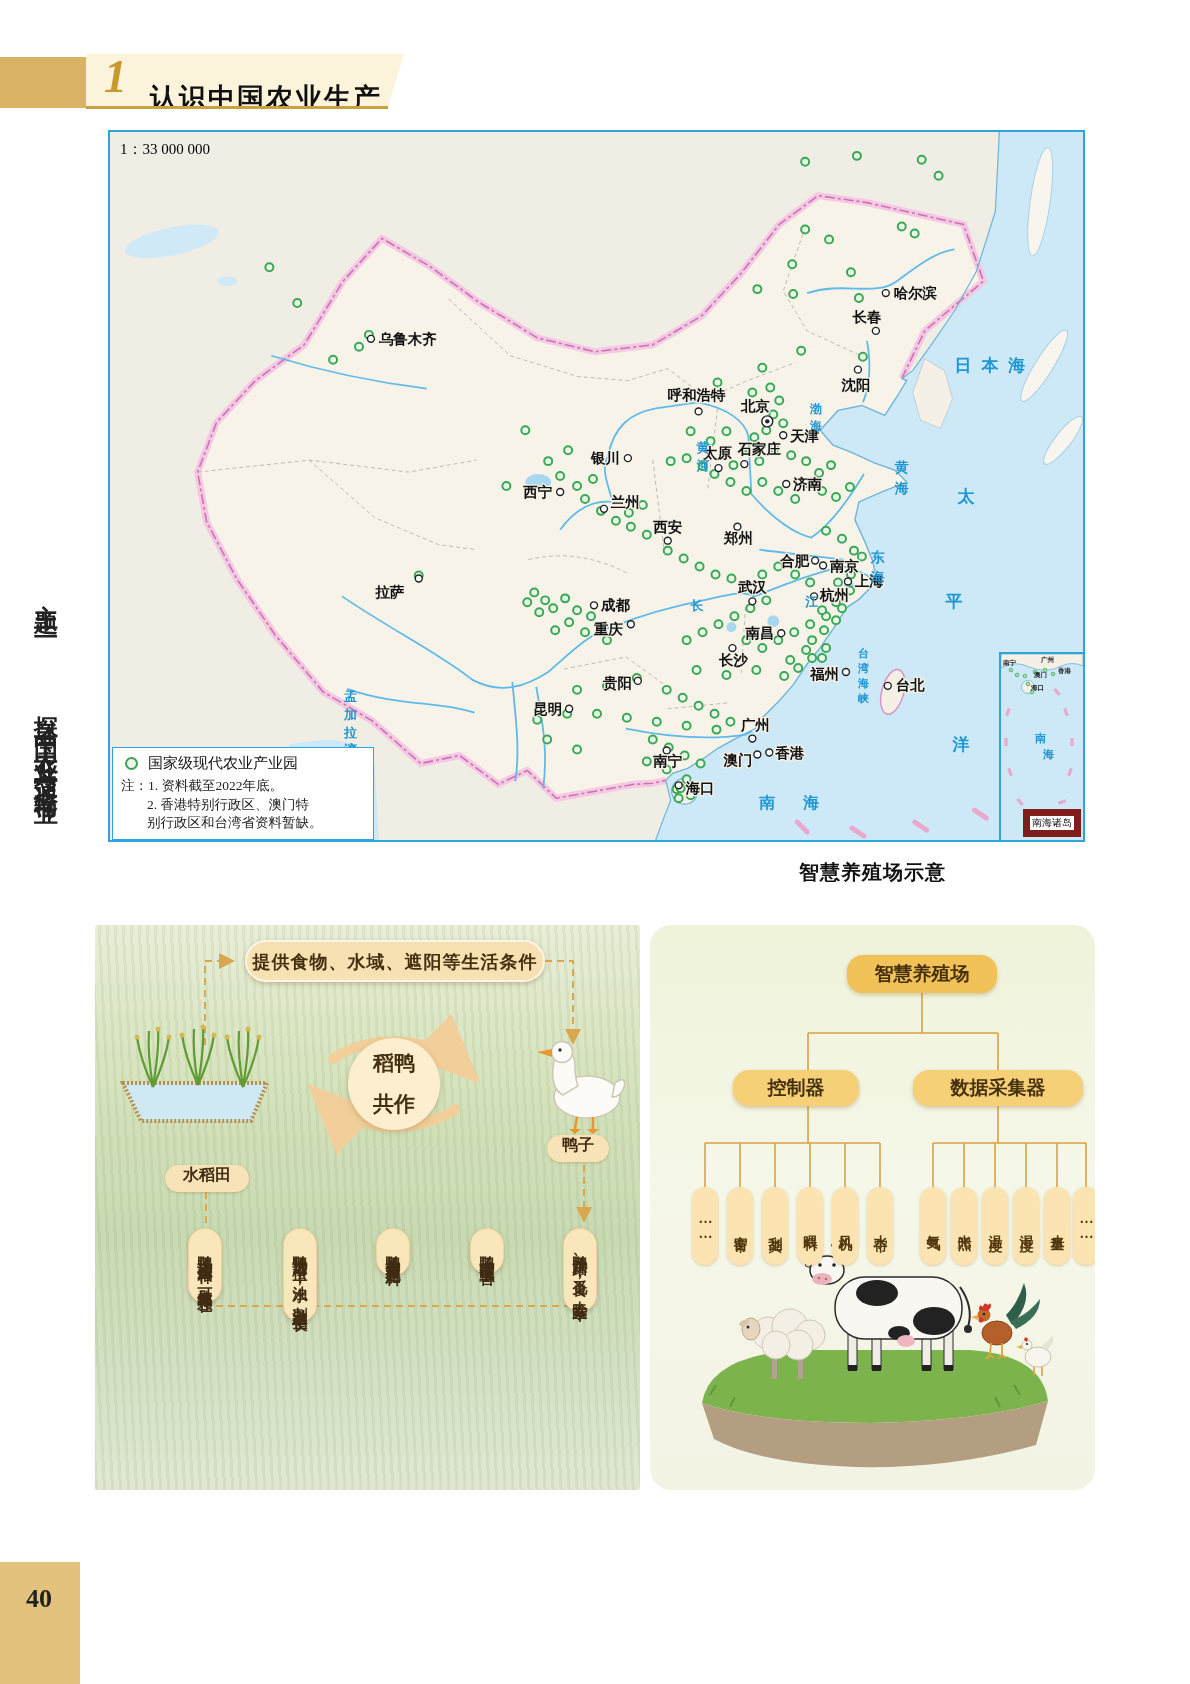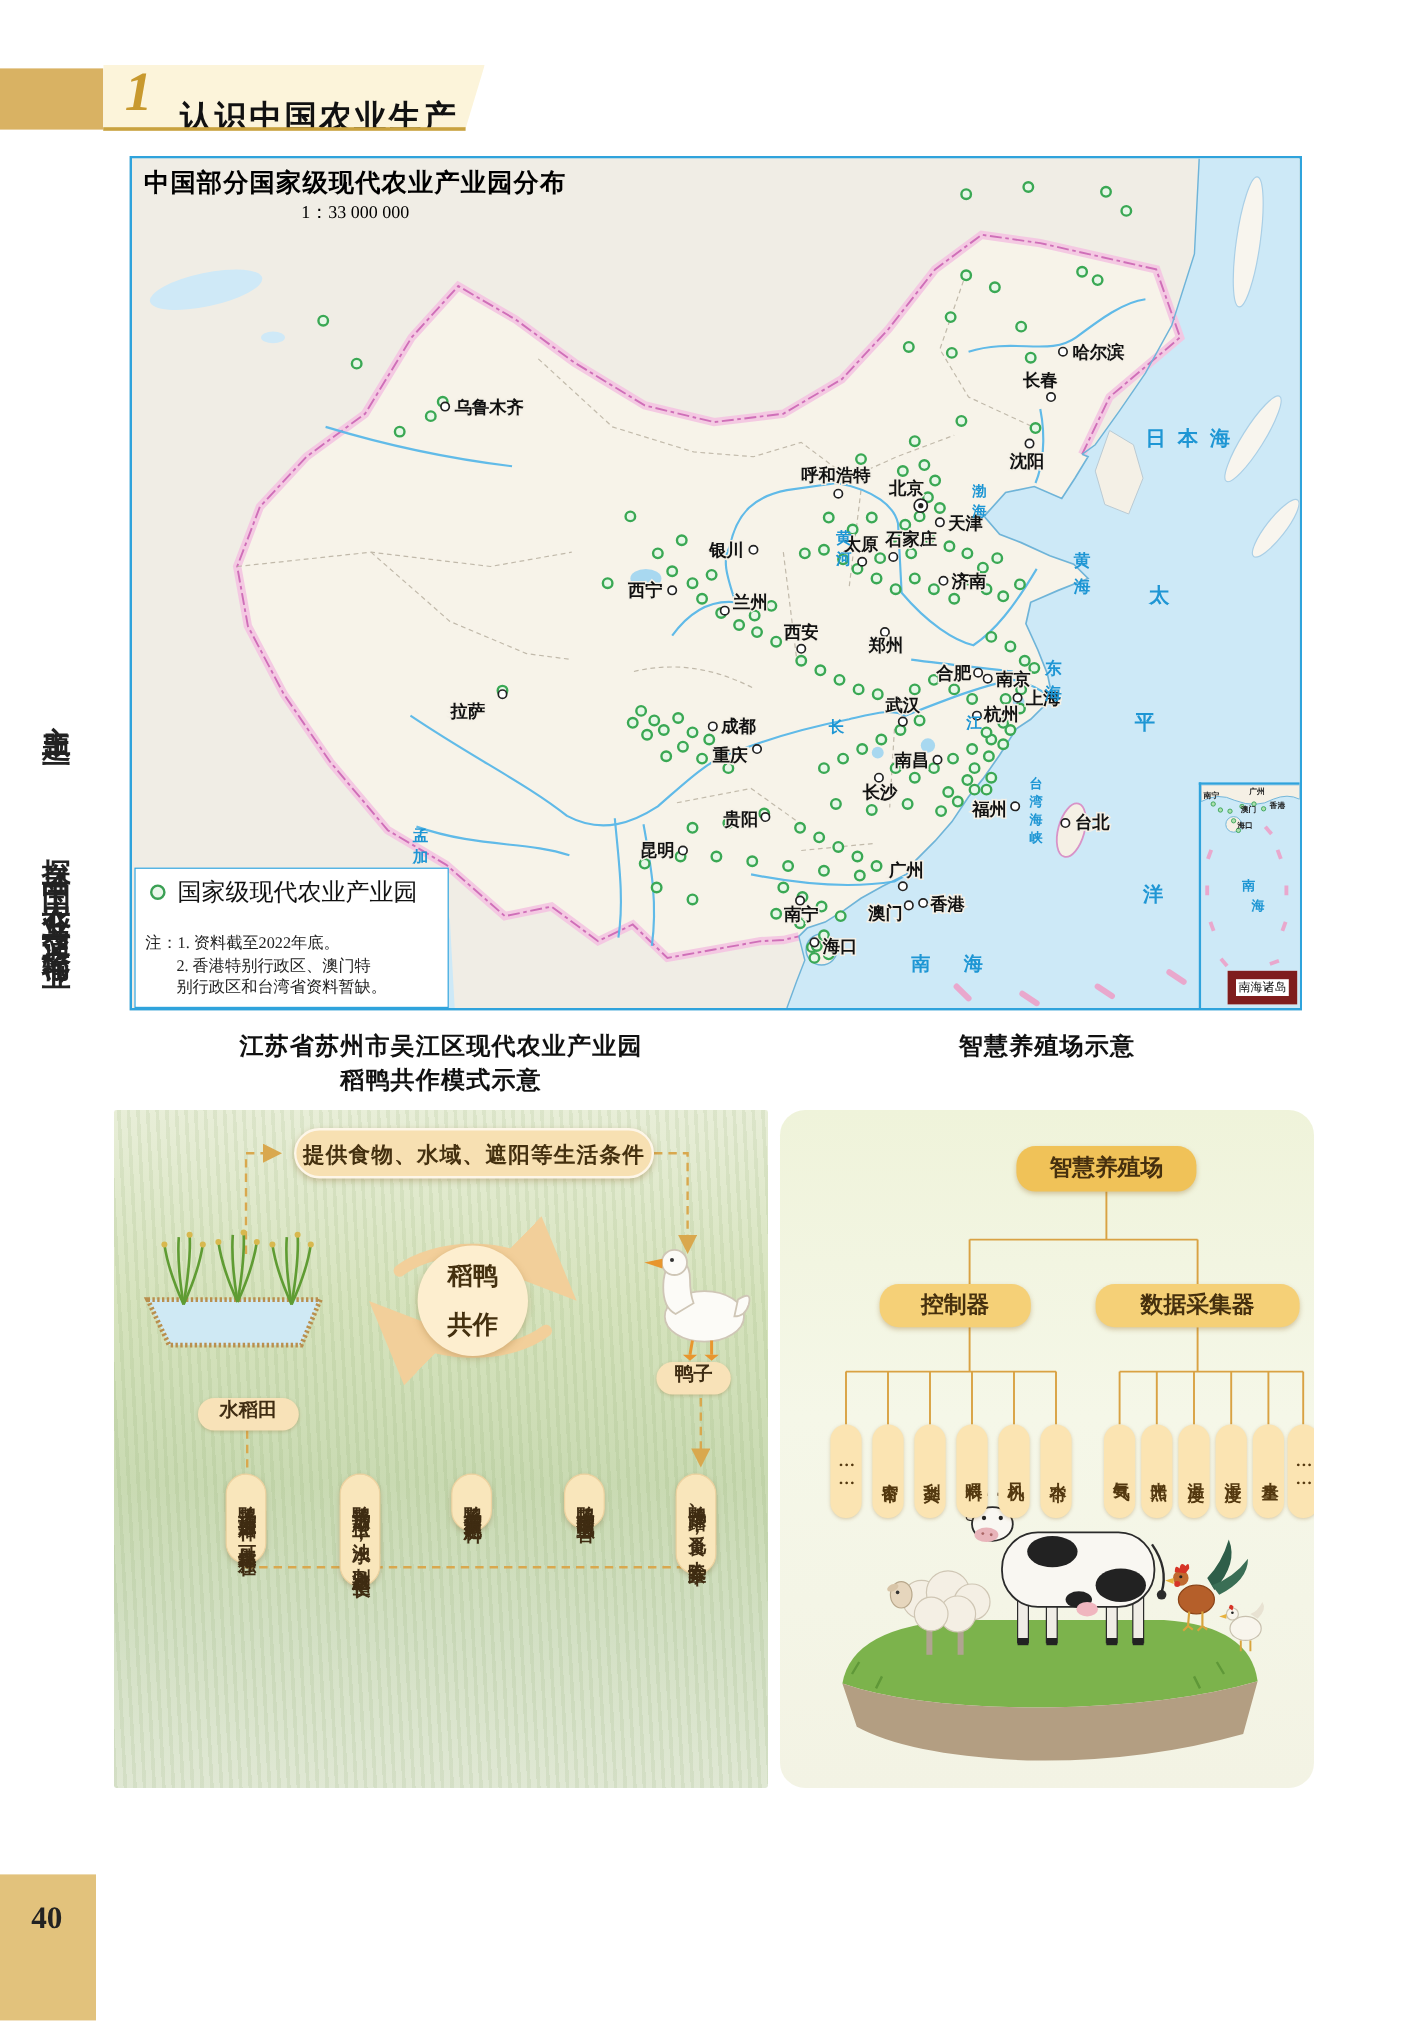--- a/index.html
+++ b/index.html
@@ -17,21 +17,21 @@
   .side-theme{top:585px;} .side-title{top:697px;}
   
   .map-box{position:absolute;left:108px;top:130px;width:977px;height:712px;box-sizing:border-box;
            border:2.5px solid #2fa3dc;background:#eef0ea;}
   .map-box svg{position:absolute;left:0;top:0;width:100%;height:100%;}
   .map-title-wrap{position:absolute;left:10px;top:6px;}
   .map-title{font:700 21px "Liberation Serif",serif;color:#000;letter-spacing:1px;}
   .map-scale{font:400 15px "Liberation Serif",serif;color:#000;text-align:center;margin-top:2px;}
   .legend{position:absolute;left:2px;bottom:0;width:262px;box-sizing:border-box;background:#fff;
           border:1.5px solid #2fa3dc;padding:6px 8px 7px 8px;font-family:"Liberation Serif",serif;}
-  .lg-row{display:flex;align-items:center;font-size:20px;color:#111;margin-bottom:20px;}
+  .lg-row{display:flex;align-items:center;font-size:15px;color:#111;margin-bottom:4px;}
   .lg-dot{display:inline-block;width:9px;height:9px;border-radius:50%;background:#eaf7ea;
           border:2.5px solid #3aa054;margin:0 10px 0 4px;}
   .lg-note{font-size:13.5px;color:#222;line-height:1.35;}
   .ind{padding-left:26px;} .ind2{padding-left:26px;}
   .inset{position:absolute;right:0;bottom:0;width:84px;height:188px;background:#cde9f7;
          border-left:2px solid #2fa3dc;border-top:2px solid #2fa3dc;box-sizing:border-box;}
   .inset svg{position:absolute;left:0;top:0;width:100%;height:100%;}
   .inset-label{position:absolute;right:2px;bottom:3px;font:400 10px "Liberation Serif",serif;
          border:7px solid #7f1d1d;background:#fff;padding:0 2px;color:#111;}
   .city-label{font:700 14.5px "Liberation Serif",serif;fill:#111;paint-order:stroke;
@@ -390,21 +390,20 @@
           <text x="851" y="372" class="sea-label" font-size="17" style="letter-spacing: 0px;">太</text>
           <text x="839" y="478" class="sea-label" font-size="17" style="letter-spacing: 0px;">平</text>
           <text x="846" y="622" class="sea-label" font-size="17" style="letter-spacing: 0px;">洋</text>
           <text x="235" y="572" class="sea-label" font-size="13"><tspan x="235" dy="0">孟</tspan><tspan x="235" dy="18">加</tspan><tspan x="235" dy="18">拉</tspan><tspan x="235" dy="18">湾</tspan></text>
           <text x="589" y="322" class="sea-label" font-size="13"><tspan x="589" dy="0">黄</tspan><tspan x="589" dy="18">河</tspan></text>
           <text x="583" y="481" class="sea-label" font-size="13" style="letter-spacing: 0px;">长</text>
           <text x="698" y="477" class="sea-label" font-size="13" style="letter-spacing: 0px;">江</text>
         </g>
     </svg>
     <div class="map-title-wrap">
-      <div class="map-title">中国部分国家级现代农业产业园分布</div>
       <div class="map-scale">1：33 000 000</div>
     </div>
     <div class="legend">
       <div class="lg-row">
         <span class="lg-dot"></span>
         <span>国家级现代农业产业园</span>
       </div>
       <div class="lg-note"><span>注：</span><span>1. 资料截至2022年底。</span></div>
       <div class="lg-note ind">2. 香港特别行政区、澳门特</div>
       <div class="lg-note ind2">别行政区和台湾省资料暂缺。</div>
@@ -439,24 +438,20 @@
             <text x="33" y="23" font-size="6.5" fill="#222" font-family="Liberation Serif,serif" font-weight="bold">澳门</text>
             <text x="30" y="36" font-size="6.5" fill="#222" font-family="Liberation Serif,serif" font-weight="bold">海口</text>
             <text x="34" y="88" font-size="11" fill="#1e96d4" font-weight="bold" font-family="Liberation Serif,serif">南</text>
             <text x="42" y="104" font-size="11" fill="#1e96d4" font-weight="bold" font-family="Liberation Serif,serif">海</text>
           </g>
       </svg>
       <div class="inset-label">南海诸岛</div>
     </div>
   </div>
 
-  <div class="p-title left">
-    <div>江苏省苏州市吴江区现代农业产业园</div>
-    <div>稻鸭共作模式示意</div>
-  </div>
   <div class="p-title right">
     <div>智慧养殖场示意</div>
   </div>
 
   <div class="panel rice-panel">
     <svg viewBox="0 0 545 565" preserveAspectRatio="none">
       <defs>
         <marker id="arrG" markerWidth="9" markerHeight="9" refX="6" refY="4" orient="auto">
           <path d="M0,0 L8,4 L0,8 Z" fill="#d9a84e"></path>
         </marker>

